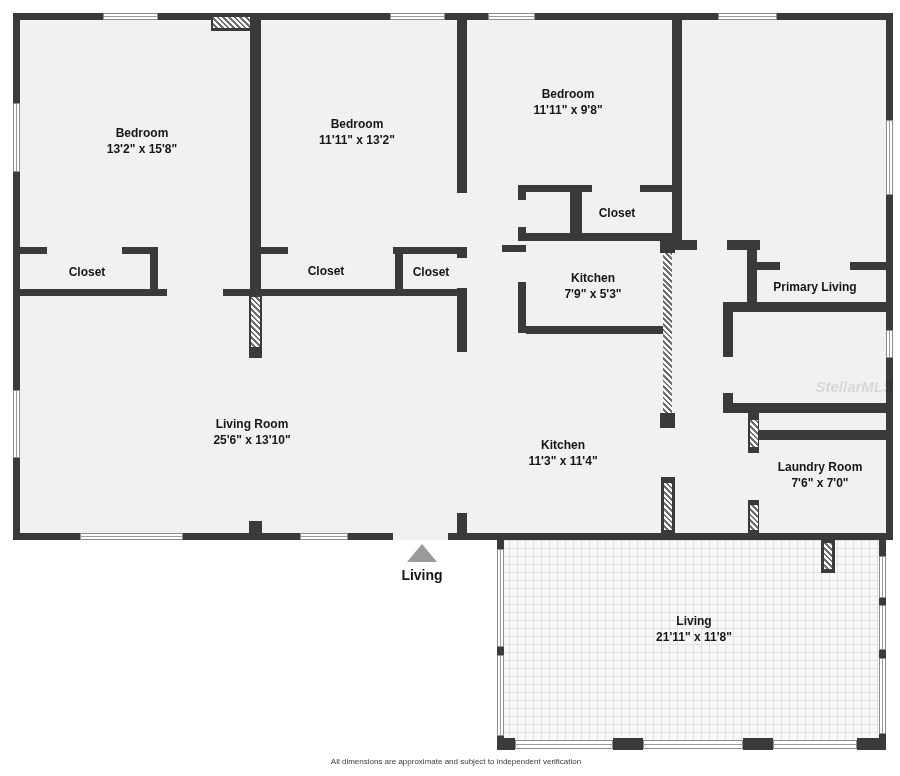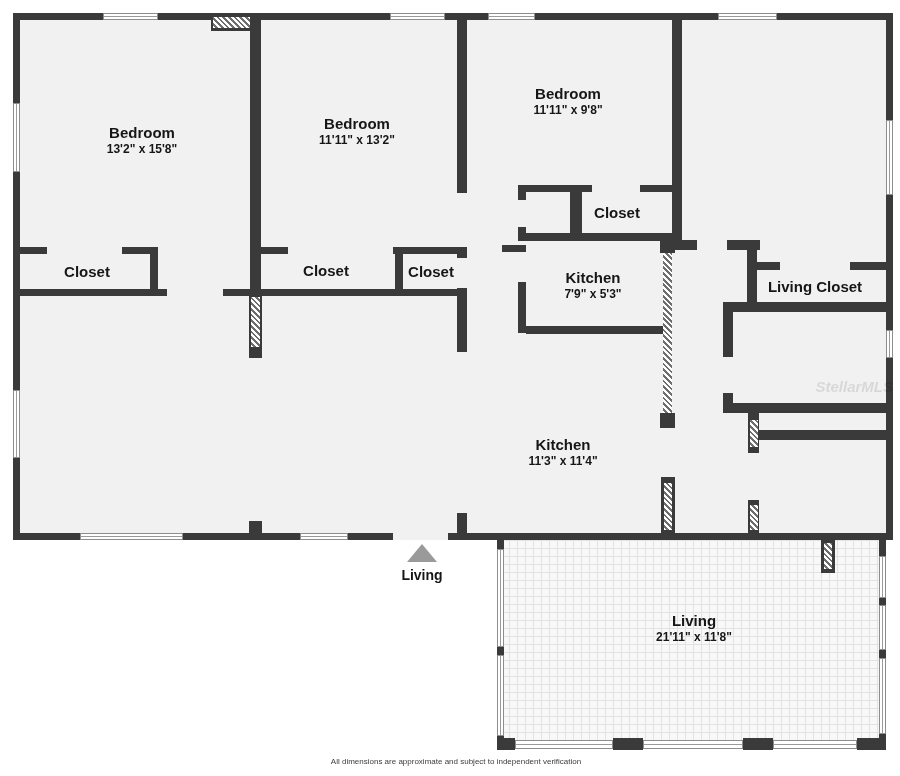--- a/index.html
+++ b/index.html
@@ -12,21 +12,21 @@
   .win.h::after{content:"";position:absolute;left:0;right:0;top:50%;height:1px;margin-top:-1px;background:#9a9a9a;}
   .win.v::after{content:"";position:absolute;top:0;bottom:0;left:50%;width:1px;margin-left:-1px;background:#9a9a9a;}
   .lanai-floor{position:absolute;background:
       linear-gradient(#e2e2e2 1px, transparent 1px),
       linear-gradient(90deg,#e2e2e2 1px, transparent 1px),
       linear-gradient(#d9d9d9 1px, transparent 1px),
       linear-gradient(90deg,#d9d9d9 1px, transparent 1px),
       #f8f8f8;
       background-size:8px 8px,8px 8px,16px 16px,16px 16px;}
   .lbl{position:absolute;transform:translateX(-50%);text-align:center;color:#161616;white-space:nowrap;}
-  .lbl .nm{font-weight:700;font-size:15px;line-height:18px;}
+  .lbl .nm{font-weight:700;font-size:12px;line-height:18px;}
   .lbl .dm{font-weight:700;font-size:12px;line-height:15px;}
   .entry-lbl{position:absolute;transform:translateX(-50%);font-weight:700;font-size:14px;color:#161616;}
   .arrow-up{position:absolute;width:0;height:0;border-left:15px solid transparent;
             border-right:15px solid transparent;border-bottom:18px solid #9a9a9a;}
   .disclaimer{position:absolute;transform:translateX(-50%);font-size:8px;color:#3c3c3c;white-space:nowrap;}
   .watermark{position:absolute;transform:translateX(-100%);font-weight:700;font-style:italic;
              font-size:15px;color:#000;opacity:0.10;white-space:nowrap;}
 </style>
 </head>
 <body>
@@ -137,43 +137,51 @@
     <div class="dm">11'11" x 13'2"</div>
   </div>
   <div class="lbl" style="left:568px;top:85px">
     <div class="nm">Bedroom</div>
     <div class="dm">11'11" x 9'8"</div>
   </div>
   <div class="lbl" style="left:593px;top:269px">
     <div class="nm">Kitchen</div>
     <div class="dm">7'9" x 5'3"</div>
   </div>
+  <div class="lbl" style="left:252px;top:415px">
+    <div class="nm">Living Room</div>
+    <div class="dm">25'6" x 13'10"</div>
+  </div>
   <div class="lbl" style="left:563px;top:436px">
     <div class="nm">Kitchen</div>
     <div class="dm">11'3" x 11'4"</div>
+  </div>
+  <div class="lbl" style="left:820px;top:458px">
+    <div class="nm">Laundry Room</div>
+    <div class="dm">7'6" x 7'0"</div>
   </div>
   <div class="lbl" style="left:694px;top:612px">
     <div class="nm">Living</div>
     <div class="dm">21'11" x 11'8"</div>
   </div>
 
   <div class="lbl" style="left:87px;top:263px">
     <div class="nm">Closet</div>
   </div>
   <div class="lbl" style="left:326px;top:262px">
     <div class="nm">Closet</div>
   </div>
   <div class="lbl" style="left:431px;top:263px">
     <div class="nm">Closet</div>
   </div>
   <div class="lbl" style="left:617px;top:204px">
     <div class="nm">Closet</div>
   </div>
   <div class="lbl" style="left:815px;top:278px">
-    <div class="nm">Living Closet</div>
+    <div class="nm">Primary Living</div>
   </div>
 
   <div class="arrow-up" style="left:407px;top:544px"></div>
   <div class="entry-lbl" style="left:422px;top:567px">Living</div>
 
   <div class="watermark" style="left:893px;top:378px">StellarMLS</div>
   <div class="disclaimer" style="left:456px;top:757px">All dimensions are approximate and subject to independent verification</div>
 
 </div>
 

